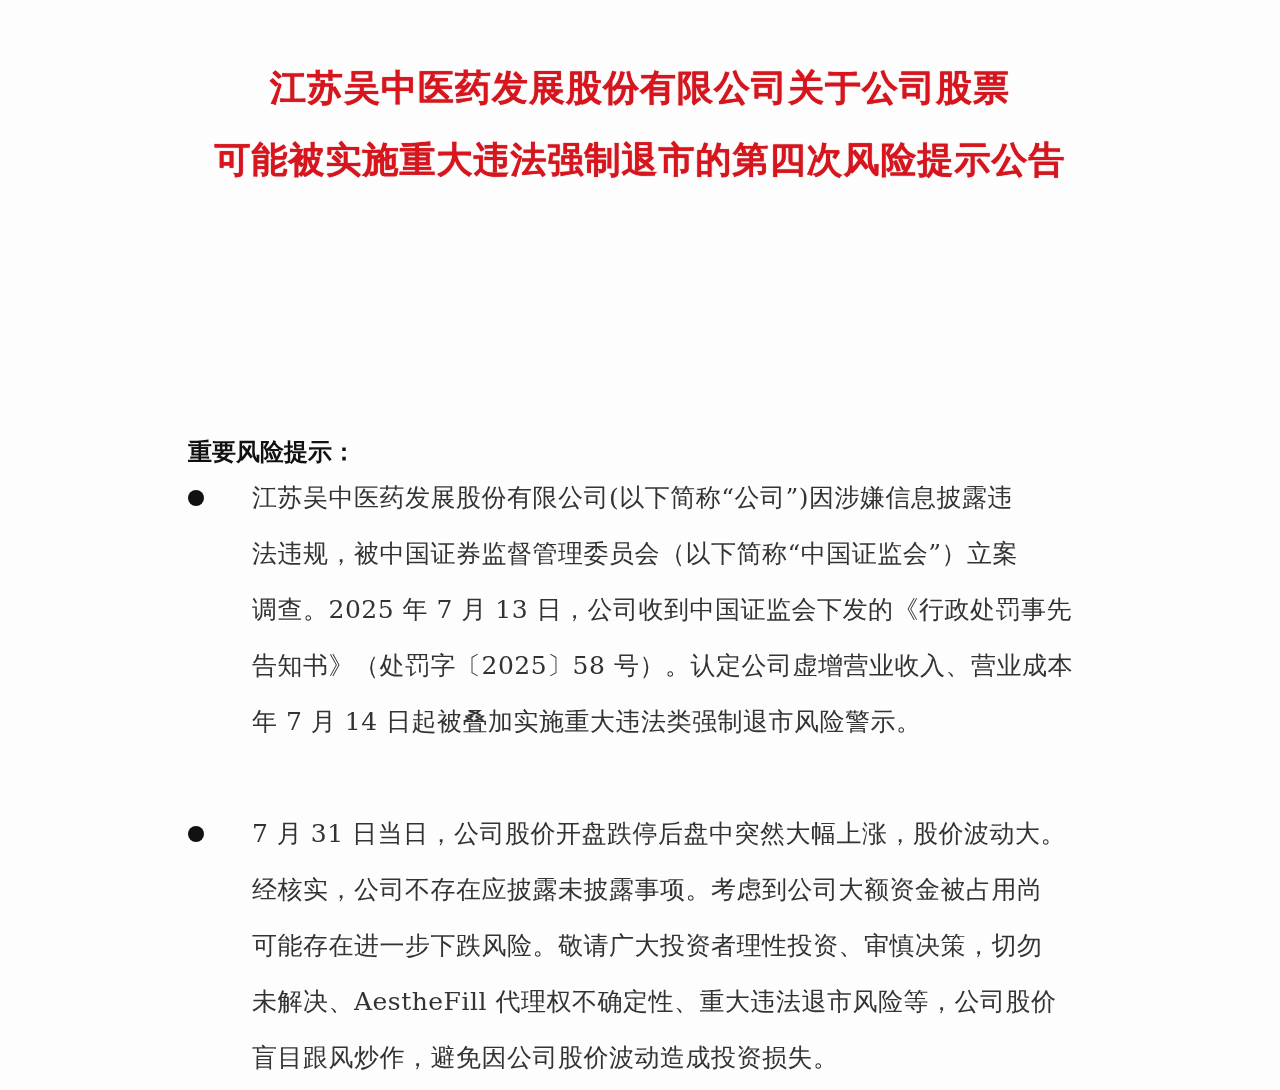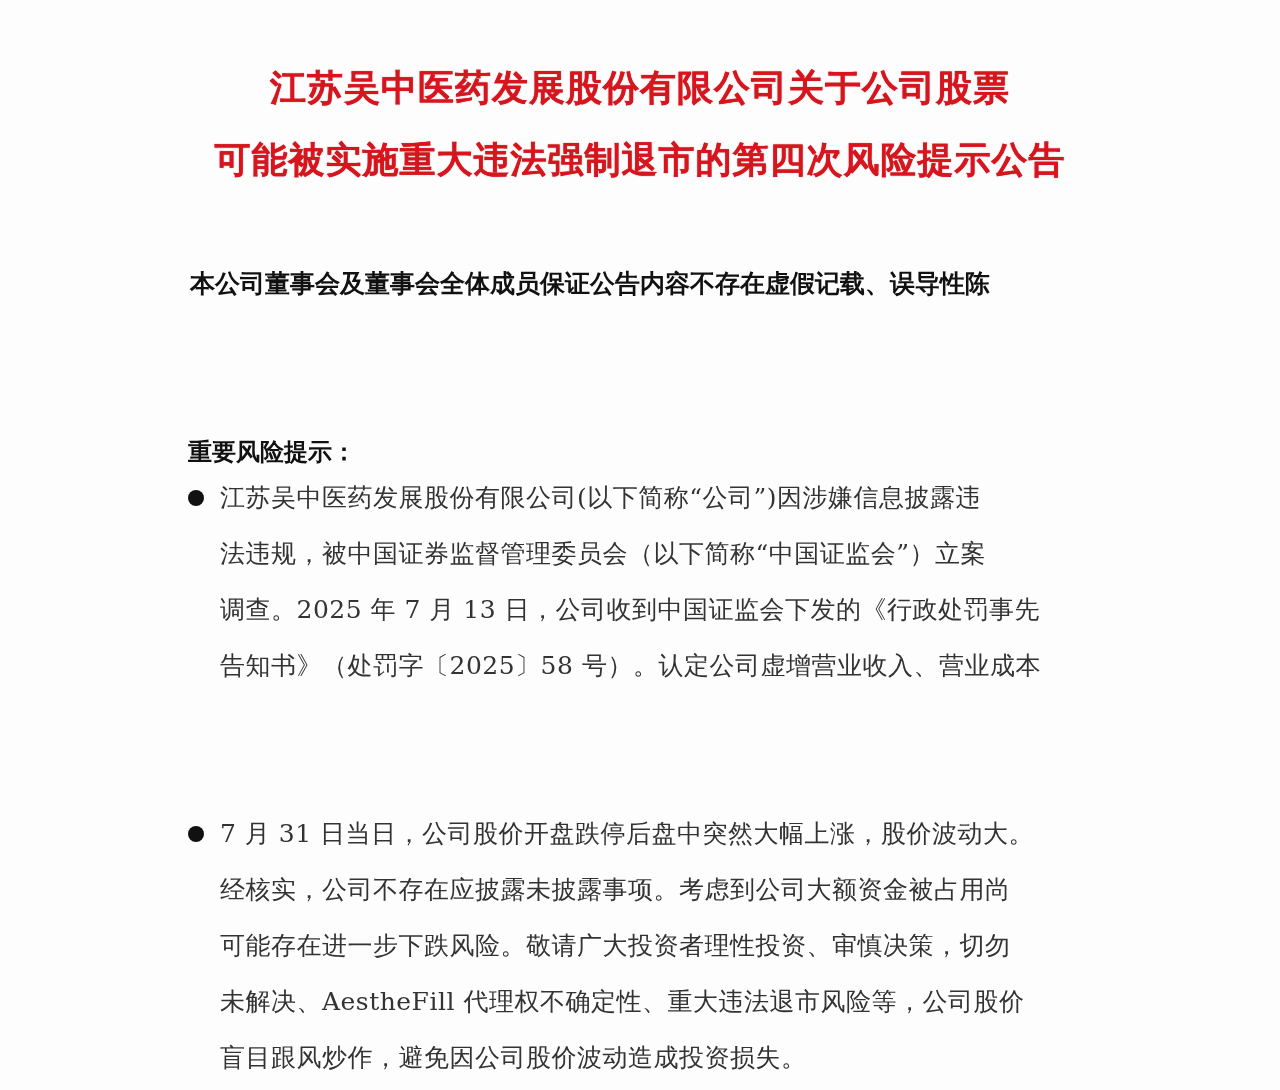--- a/index.html
+++ b/index.html
@@ -30,45 +30,45 @@
     font-family: "DejaVu Sans", "Liberation Sans", sans-serif;
     font-weight: bold; font-size: 24px; color: #111; line-height: 44px;
   }
   .bullet-item {
     position: absolute; left: 188px; width: 960px;
   }
   .bullet-dot {
     position: absolute; left: 0; width: 16px; height: 16px; border-radius: 50%;
     background: #111;
   }
-  .bullet-lines { position: absolute; left: 32px; width: 900px; }
+  .bullet-lines { position: absolute; left: 64px; width: 900px; }
   .bullet-lines .line {
     display: block; white-space: nowrap; font-size: 25px; line-height: 56px;
     color: #333; letter-spacing: 0.5px;
   }
 </style>
 </head>
 <body>
 
 <div class="title t1">江苏吴中医药发展股份有限公司关于公司股票</div>
 <div class="title t2">可能被实施重大违法强制退市的第四次风险提示公告</div>
 
 <div class="intro">
-  <div><span class="indent"></span><span>本公司董事会及董事会全体成员保证公告内容不存在虚假记载、误导性陈</span></div>
 </div>
 
 <div class="heading">重要风险提示：</div>
 
 <div class="bullet-item" style="top:470px;">
   <span class="bullet-dot" style="top:20px;"></span>
   <div class="bullet-lines">
     <span class="line">江苏吴中医药发展股份有限公司(以下简称“公司”)因涉嫌信息披露违</span>
     <span class="line">法违规，被中国证券监督管理委员会（以下简称“中国证监会”）立案</span>
     <span class="line">调查。2025 年 7 月 13 日，公司收到中国证监会下发的《行政处罚事先</span>
     <span class="line">告知书》（处罚字〔2025〕58 号）。认定公司虚增营业收入、营业成本</span>
+    <span class="line">年 7 月 14 日起被叠加实施重大违法类强制退市风险警示。</span>
   </div>
 </div>
 
 <div class="bullet-item" style="top:806px;">
   <span class="bullet-dot" style="top:20px;"></span>
   <div class="bullet-lines">
     <span class="line">7 月 31 日当日，公司股价开盘跌停后盘中突然大幅上涨，股价波动大。</span>
     <span class="line">经核实，公司不存在应披露未披露事项。考虑到公司大额资金被占用尚</span>
     <span class="line">可能存在进一步下跌风险。敬请广大投资者理性投资、审慎决策，切勿</span>
     <span class="line">未解决、AestheFill 代理权不确定性、重大违法退市风险等，公司股价</span>

